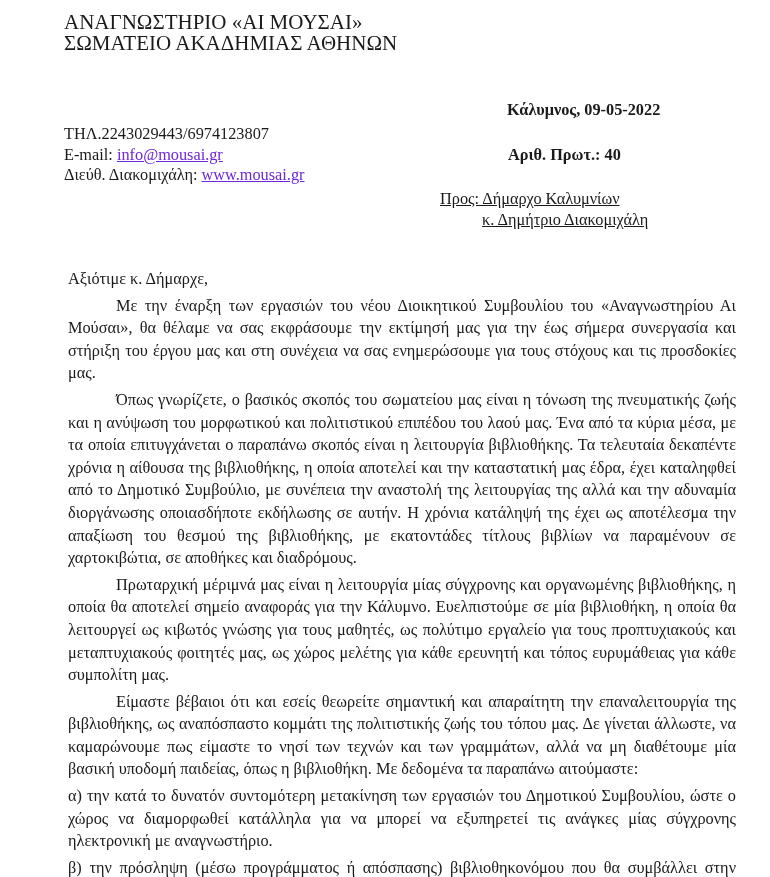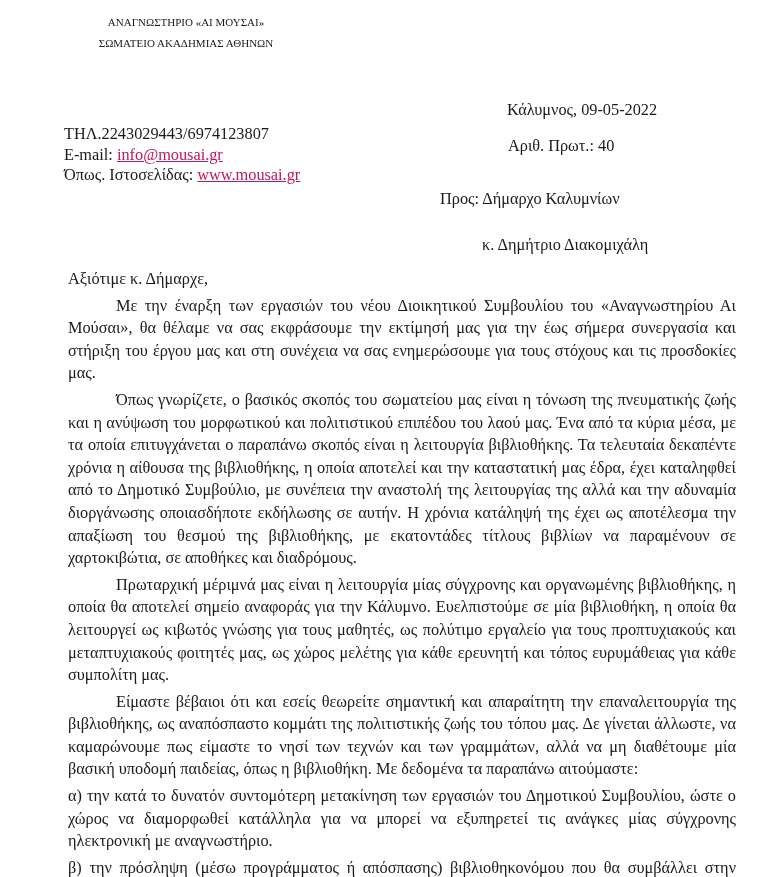--- a/index.html
+++ b/index.html
@@ -1,50 +1,50 @@
 <!DOCTYPE html>
 <html><head>
 <meta charset="utf-8">
 <style>
   html, body { margin: 0; padding: 0; background: #ffffff; }
   body {
     width: 770px; height: 877px; overflow: hidden; position: relative;
     font-family: "Liberation Serif", "DejaVu Serif", serif;
     color: #1a1a1a; font-size: 16.3px;
   }
-  .abs { position: absolute; white-space: nowrap; }
-  .letterhead { position: absolute; left: 64px; top: 12px; width: 244px; text-align: center; line-height: 20.5px; font-size: 11px; }
+  .abs { position: absolute; white-space: nowrap; font-weight: bold; }
+  .letterhead { position: absolute; left: 64px; top: 12px; width: 244px; text-align: center; line-height: 20.5px; font-size: 21px; }
   .letterhead div { white-space: nowrap; }
   .contact { position: absolute; left: 64px; top: 124px; line-height: 20.5px; }
   .contact div { white-space: nowrap; }
-  a.link { color: #be185d; text-decoration: underline; }
-  .recipient { position: absolute; left: 440px; top: 188px; line-height: 21px; }
-  .recipient .indent { padding-left: 42px; margin-top: 25px; }
+  a.link { color: #6d28d9; text-decoration: underline; }
+  .recipient { position: absolute; left: 440px; top: 188px; line-height: 21px; text-decoration: underline; }
+  .recipient .indent { padding-left: 42px; }
   .body-text { position: absolute; left: 64px; top: 264px; width: 676px; line-height: 22.6px; }
   .body-text p { margin: 4px; text-align: justify; text-align-last: left; }
   .body-text p.ind { text-indent: 48px; }
   .salute { margin: 0; }
 </style>
 </head>
 <body>
 
 <div class="letterhead">
   <div>ΑΝΑΓΝΩΣΤΗΡΙΟ «ΑΙ ΜΟΥΣΑΙ»</div>
   <div>ΣΩΜΑΤΕΙΟ ΑΚΑΔΗΜΙΑΣ ΑΘΗΝΩΝ</div>
 </div>
 
 <div class="abs" style="left:507px; top:100px;">Κάλυμνος, 09-05-2022</div>
 
 <div class="contact">
   <div>ΤΗΛ.2243029443/6974123807</div>
   <div><span>E-mail: </span><a class="link">info@mousai.gr</a></div>
-  <div><span>Όπως. Ιστοσελίδας: </span><a class="link">www.mousai.gr</a></div>
+  <div><span>Διεύθ. Διακομιχάλη: </span><a class="link">www.mousai.gr</a></div>
 </div>
 
-<div class="abs" style="left:508px; top:136px;">Αριθ. Πρωτ.: 40</div>
+<div class="abs" style="left:508px; top:145px;">Αριθ. Πρωτ.: 40</div>
 
 <div class="recipient">
   <div>Προς: Δήμαρχο Καλυμνίων</div>
   <div class="indent">κ. Δημήτριο Διακομιχάλη</div>
 </div>
 
 <div class="body-text">
   <p class="salute">Αξιότιμε κ. Δήμαρχε,</p>
   <p class="ind">Με την έναρξη των εργασιών του νέου Διοικητικού Συμβουλίου του «Αναγνωστηρίου Αι Μούσαι», θα θέλαμε να σας εκφράσουμε την εκτίμησή μας για την έως σήμερα συνεργασία και στήριξη του έργου μας και στη συνέχεια να σας ενημερώσουμε για τους στόχους και τις προσδοκίες μας.</p>
   <p class="ind">Όπως γνωρίζετε, ο βασικός σκοπός του σωματείου μας είναι η τόνωση της πνευματικής ζωής και η ανύψωση του μορφωτικού και πολιτιστικού επιπέδου του λαού μας. Ένα από τα κύρια μέσα, με τα οποία επιτυγχάνεται ο παραπάνω σκοπός είναι η λειτουργία βιβλιοθήκης. Τα τελευταία δεκαπέντε χρόνια η αίθουσα της βιβλιοθήκης, η οποία αποτελεί και την καταστατική μας έδρα, έχει καταληφθεί από το Δημοτικό Συμβούλιο, με συνέπεια την αναστολή της λειτουργίας της αλλά και την αδυναμία διοργάνωσης οποιασδήποτε εκδήλωσης σε αυτήν. Η χρόνια κατάληψή της έχει ως αποτέλεσμα την απαξίωση του θεσμού της βιβλιοθήκης, με εκατοντάδες τίτλους βιβλίων να παραμένουν σε χαρτοκιβώτια, σε αποθήκες και διαδρόμους.</p>

